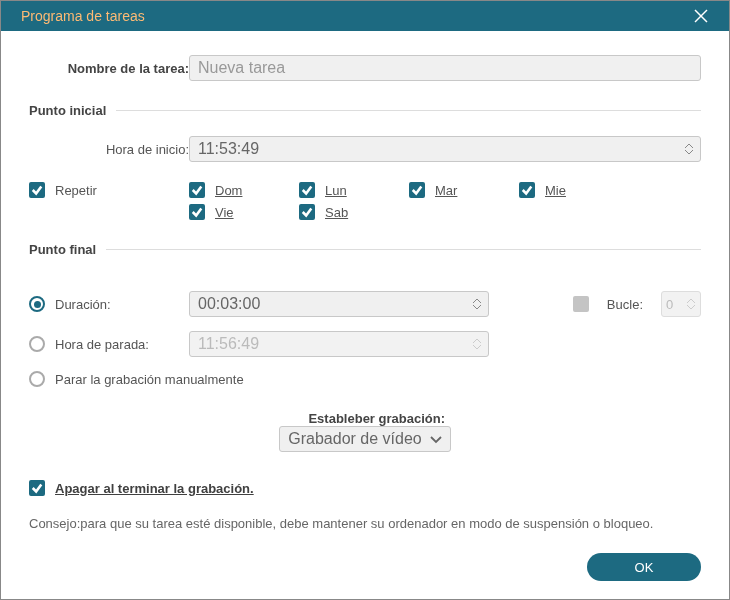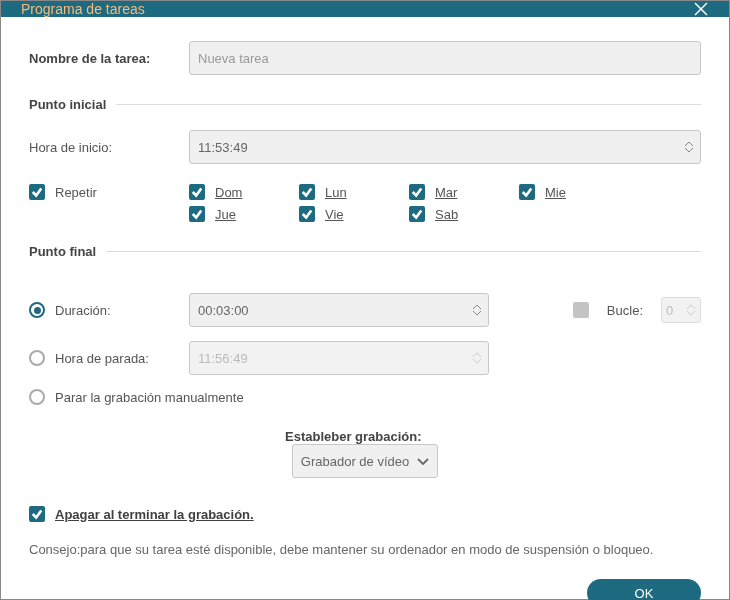--- a/index.html
+++ b/index.html
@@ -44,35 +44,36 @@
 }
 
 .row {
   display: flex;
   align-items: center;
   margin: 6px 0;
 }
 .label-col {
   width: 160px;
   color: #555;
+  text-align: right;
 }
 .label-col.bold { font-weight: 600; color: #444; }
 .field-col {
   flex: 1;
 }
 
 input.text, .spin-field, .select {
   width: 100%;
-  height: 34px;
+  height: 26px;
   background: #f0f0f0;
   border: 1px solid #c8c8c8;
   border-radius: 3px;
   padding: 0 8px;
   color: #666;
-  font-size: 13px;
+  font-size: 16px;
 }
 input.text::placeholder { color: #999; }
 .spin-field {
   position: relative;
   display: flex;
   align-items: center;
   padding-right: 18px;
 }
 .spin-field.disabled { background: #f2f2f2; color: #bbb; }
 .spin-arrows {
@@ -275,28 +276,20 @@
                 </svg>
               </span>
             <span>Mie</span>
           </span>
           <span class="cb-item">
             <span class="checkbox">
                 <svg viewBox="0 0 14 14">
                   <path d="M2 7 L6 11 L12 3"></path>
                 </svg>
               </span>
-            <span>Jue</span>
-          </span>
-          <span class="cb-item">
-            <span class="checkbox">
-                <svg viewBox="0 0 14 14">
-                  <path d="M2 7 L6 11 L12 3"></path>
-                </svg>
-              </span>
             <span>Vie</span>
           </span>
           <span class="cb-item">
             <span class="checkbox">
                 <svg viewBox="0 0 14 14">
                   <path d="M2 7 L6 11 L12 3"></path>
                 </svg>
               </span>
             <span>Sab</span>
           </span>

